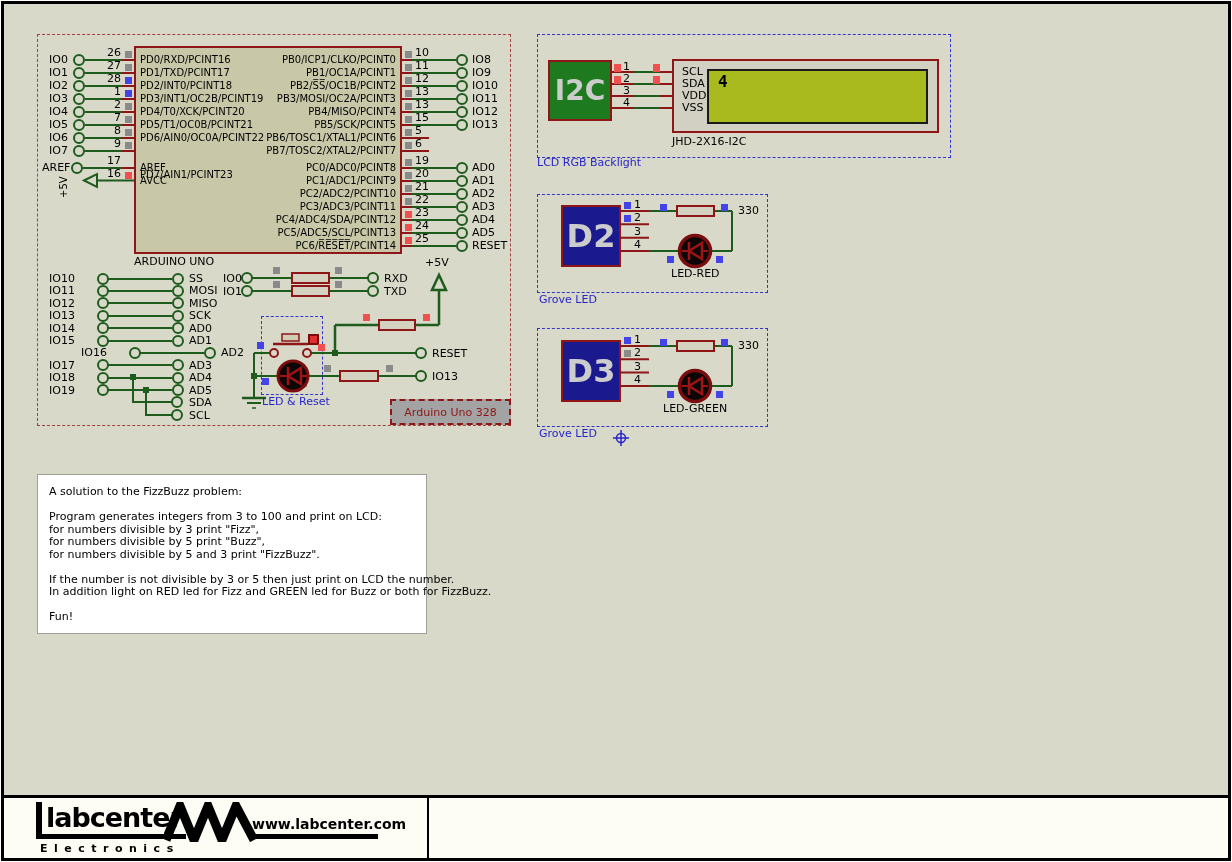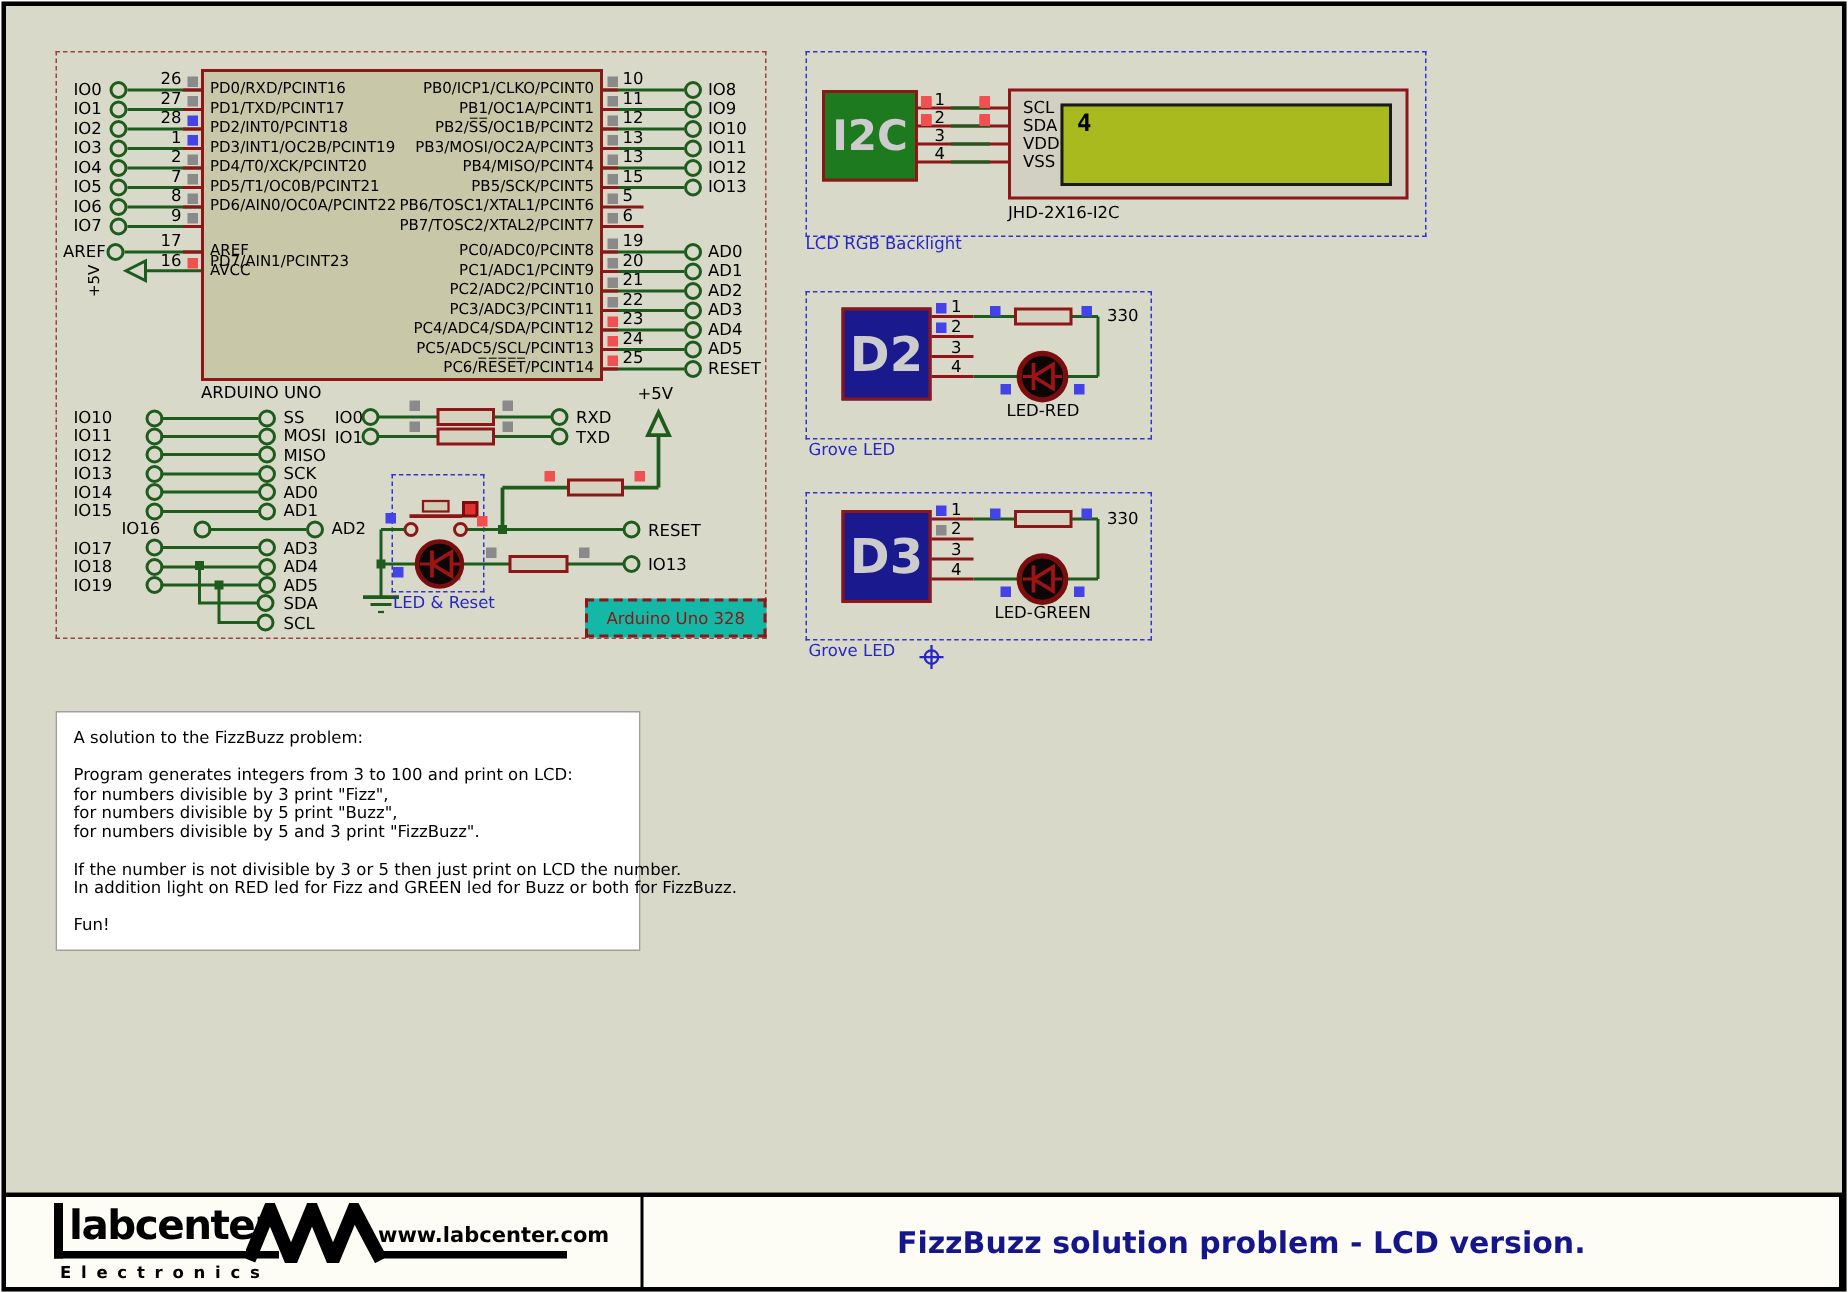--- a/index.html
+++ b/index.html
@@ -563,21 +563,21 @@
 
   <div class="lbl" style="left:210px;top:268px;width:28px;text-align:right;">IO0</div>
   <div class="lbl" style="left:210px;top:281px;width:28px;text-align:right;">IO1</div>
   <div class="lbl" style="left:380px;top:268px;">RXD</div>
   <div class="lbl" style="left:380px;top:281px;">TXD</div>
   <div class="lbl" style="left:421px;top:252px;">+5V</div>
   <div class="lbl" style="left:428px;top:343px;">RESET</div>
   <div class="lbl" style="left:428px;top:366px;">IO13</div>
   <div class="lbl blue-lbl" style="left:258px;top:391px;">LED &amp; Reset</div>
 
-  <div style="position:absolute;left:386px;top:395px;width:121px;height:26px;background:#14b8a6;
+  <div style="position:absolute;left:386px;top:395px;width:121px;height:26px;background:#a3a3a3;
               border:2px dashed #8e1616;box-sizing:border-box;display:flex;align-items:center;justify-content:center;">
     <span class="maroon-lbl" style="font-size:11px;">Arduino Uno 328</span>
   </div>
 
   <div class="modsq" style="left:544px;top:56px;width:64px;height:61px;background:#1e7a1e;font-size:28px;">
     <span>I2C</span>
   </div>
   <div style="position:absolute;left:668px;top:55px;width:267px;height:74px;background:#d2d0c2;
               border:2px solid #8e1616;box-sizing:border-box;"></div>
   <div style="position:absolute;left:703px;top:65px;width:221px;height:55px;background:#a8ba1e;
@@ -698,18 +698,15 @@
   <div class="titlebar">
     <div class="tb-cell tb-logo">
       <span class="lc-word">labcenter</span>
       <svg class="abs" style="left:160px;top:4px;" width="92" height="40" xmlns="http://www.w3.org/2000/svg">
         <polyline points="2,38 16,4 30,38 44,4 58,38 72,4 90,38" fill="none" stroke="#000" stroke-width="9"></polyline>
       </svg>
       <span class="lc-www">www.labcenter.com</span>
       <span class="lc-bar"></span>
       <span class="lc-sub">Electronics</span>
     </div>
-    <div class="tb-cell tb-title">
-      <span>FizzBuzz solution problem - LCD version.</span>
-    </div>
   </div>
 
 </div>
 
 </body></html>

